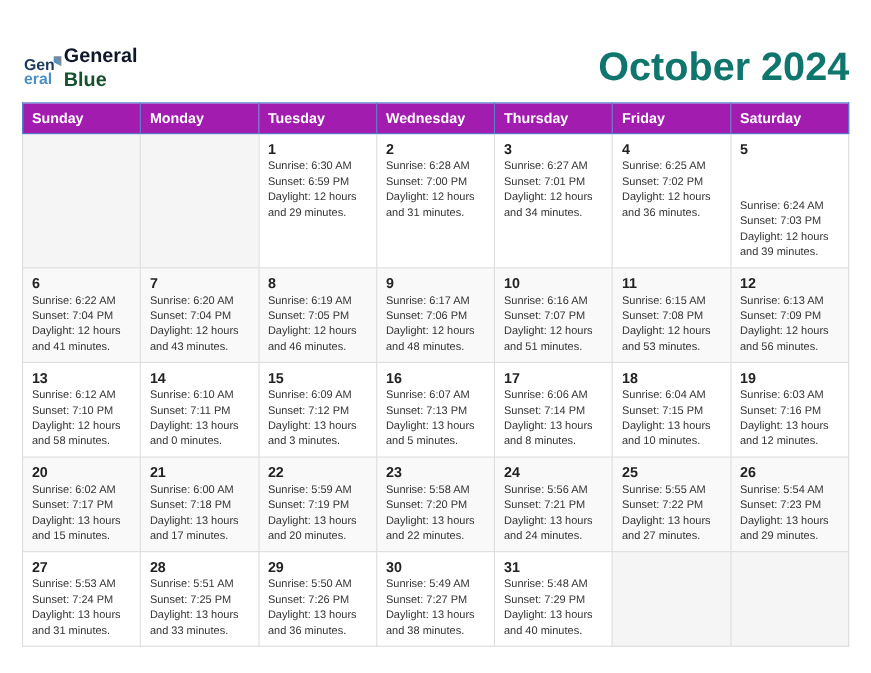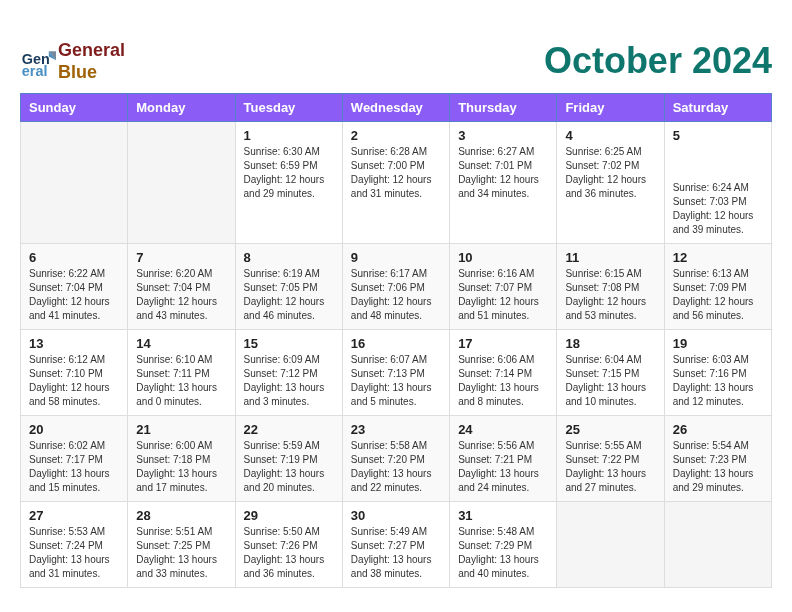--- a/index.html
+++ b/index.html
@@ -37,21 +37,21 @@
     .location {
       font-size: 16px;
       color: #333;
     }
     table {
       width: 100%;
       border-collapse: collapse;
       font-size: 11px;
     }
     thead tr th {
-      background-color: #8b5cf6;
+      background-color: #a21caf;
       color: #fff;
       text-align: left;
       padding: 6px 8px;
       font-size: 13px;
       font-weight: bold;
       border: 1px solid #5580cc;
     }
     tbody tr td {
       vertical-align: top;
       padding: 6px 8px;
@@ -86,22 +86,22 @@
 <div class="header">
   <div class="logo">
     <svg class="logo-icon" viewBox="0 0 40 40">
       <text x="2" y="22" font-size="16" font-weight="bold" fill="#1a3a5c">Gen</text>
       <text x="2" y="36" font-size="16" font-weight="bold" fill="#4a90c4">eral</text>
       <polygon points="32,8 40,18 32,14" fill="#4a90c4"></polygon>
       <polygon points="32,8 40,8 40,18" fill="#1a3a5c" opacity="0.6"></polygon>
     </svg>
     <div>
       <div style="font-size:18px;font-weight:bold;color:#1a3a5c;line-height:1.2;">
-        <span style="color:#7f1d1d;">General</span><br>
-        <span style="color:#a16207;">Blue</span>
+        <span style="color:#0f172a;">General</span><br>
+        <span style="color:#14532d;">Blue</span>
       </div>
     </div>
   </div>
   <div class="title-block">
     <div class="month-title">October 2024</div>
   </div>
 </div>
 
 <table>
   <thead>

